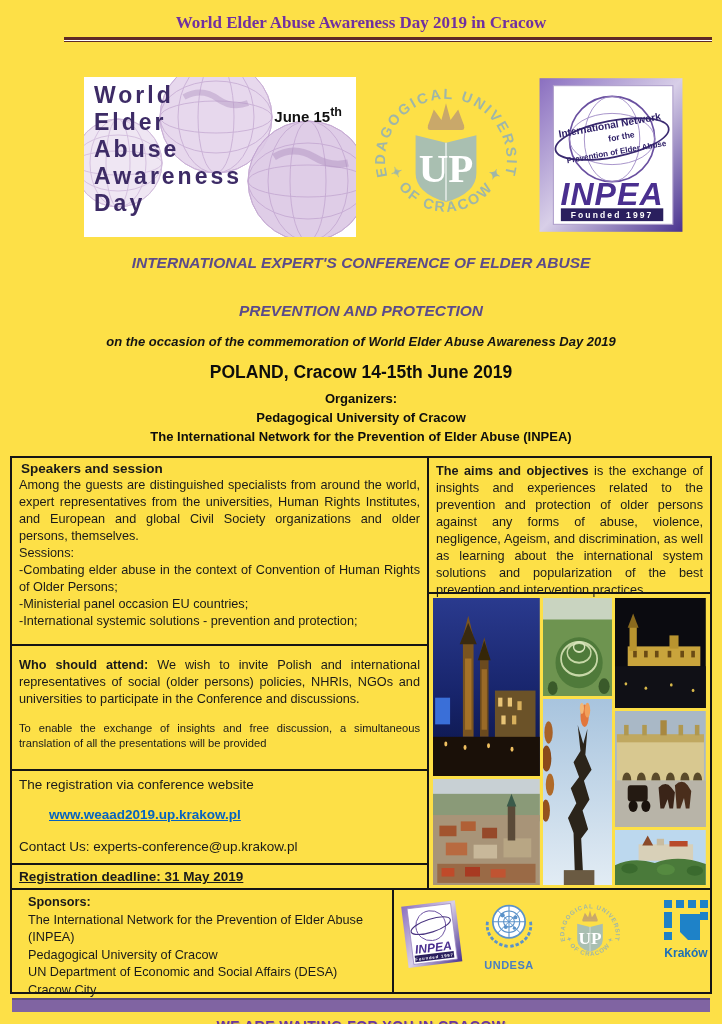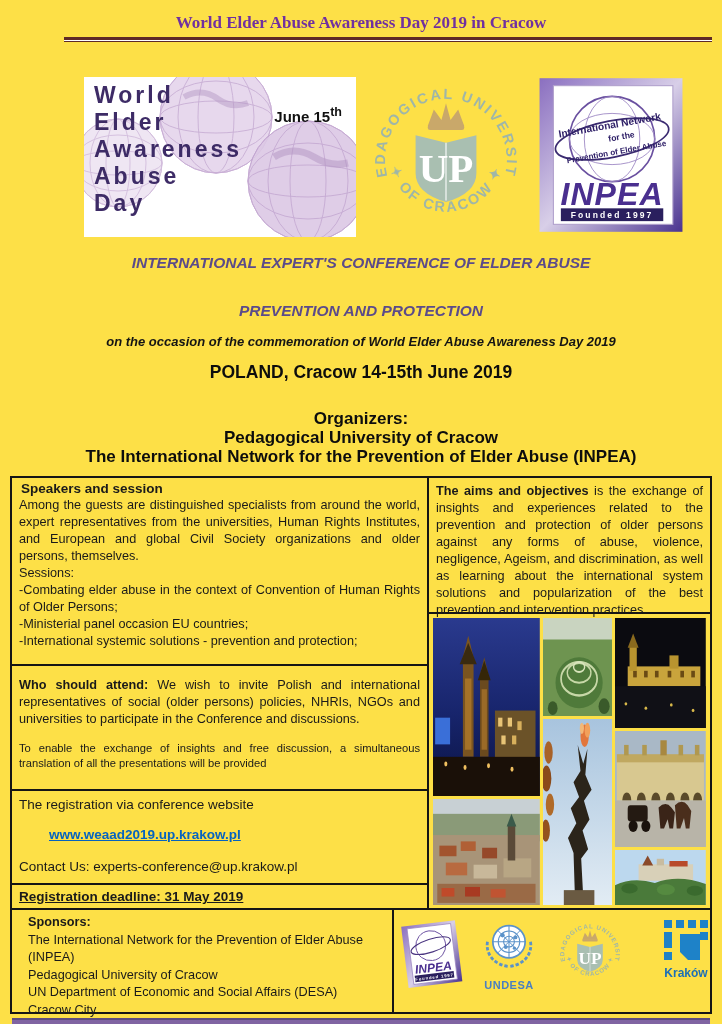--- a/index.html
+++ b/index.html
@@ -22,21 +22,21 @@
   .weaad-date{position:absolute;right:14px;top:28px;font-size:15px;font-weight:bold;color:#111;}
   .up-logo{flex:0 0 auto;}
   .inpea-logo{flex:0 0 auto;}
 
   
   .conf-title{margin-top:14px;text-align:center;font-size:15.5px;font-weight:bold;font-style:italic;
               color:#5B4B8A;line-height:22px;}
   .conf-title .t2{margin-top:26px;font-style:italic;}
   .subtitle{margin-top:12px;text-align:center;font-size:13px;font-weight:bold;font-style:italic;color:#141414;}
   .location{margin-top:13px;text-align:center;font-size:17.5px;font-weight:bold;color:#0d0d0d;}
-  .organizers{margin-top:26px;text-align:center;font-size:17px;font-weight:bold;color:#0d0d0d;line-height:19px;}
+  .organizers{margin-top:6px;text-align:center;font-size:13px;font-weight:bold;color:#0d0d0d;line-height:19px;}
 
   
   .tbl{margin:10px 10px 0 10px;}
   .tbl-main{display:flex;border:2px solid #151515;border-bottom:none;height:432px;box-sizing:border-box;}
   .col-left{width:417px;border-right:2px solid #151515;display:flex;flex-direction:column;box-sizing:border-box;}
   .col-right{flex:1;display:flex;flex-direction:column;box-sizing:border-box;}
   .cell{box-sizing:border-box;padding:2px 7px;font-size:12.7px;line-height:17px;}
   .cell p{margin:0;text-align:justify;}
   .cell-speakers{height:188px;border-bottom:2px solid #151515;}
   .cell-attend{height:125px;border-bottom:2px solid #151515;padding-top:11px;}
@@ -113,22 +113,22 @@
             <ellipse cx="224" cy="104" rx="60" ry="38"></ellipse>
               <ellipse cx="224" cy="104" rx="60" ry="16"></ellipse>
             <circle cx="224" cy="104" r="60"></circle>
             <path d="M190,80 q20,-12 40,0 q16,10 34,6" stroke="#A987BC" stroke-width="7" opacity="0.5"></path>
           </g>
         </g>
       </svg>
       <div class="weaad-text">
         <div>World</div>
         <div>Elder</div>
+        <div>Abuse</div>
         <div>Awareness</div>
-        <div>Abuse</div>
         <div>Day</div>
       </div>
       <div class="weaad-date"><span>June 15</span><sup>th</sup></div>
     </div>
 
     <div class="up-logo">
       <svg width="152" height="152" viewBox="0 0 100 100">
         <defs>
           <path id="upArcT1" d="M 11,62 A 40,40 0 1 1 89,62" fill="none"></path>
           <path id="upArcB1" d="M 13,58 A 38,38 0 0 0 87,58" fill="none"></path>

